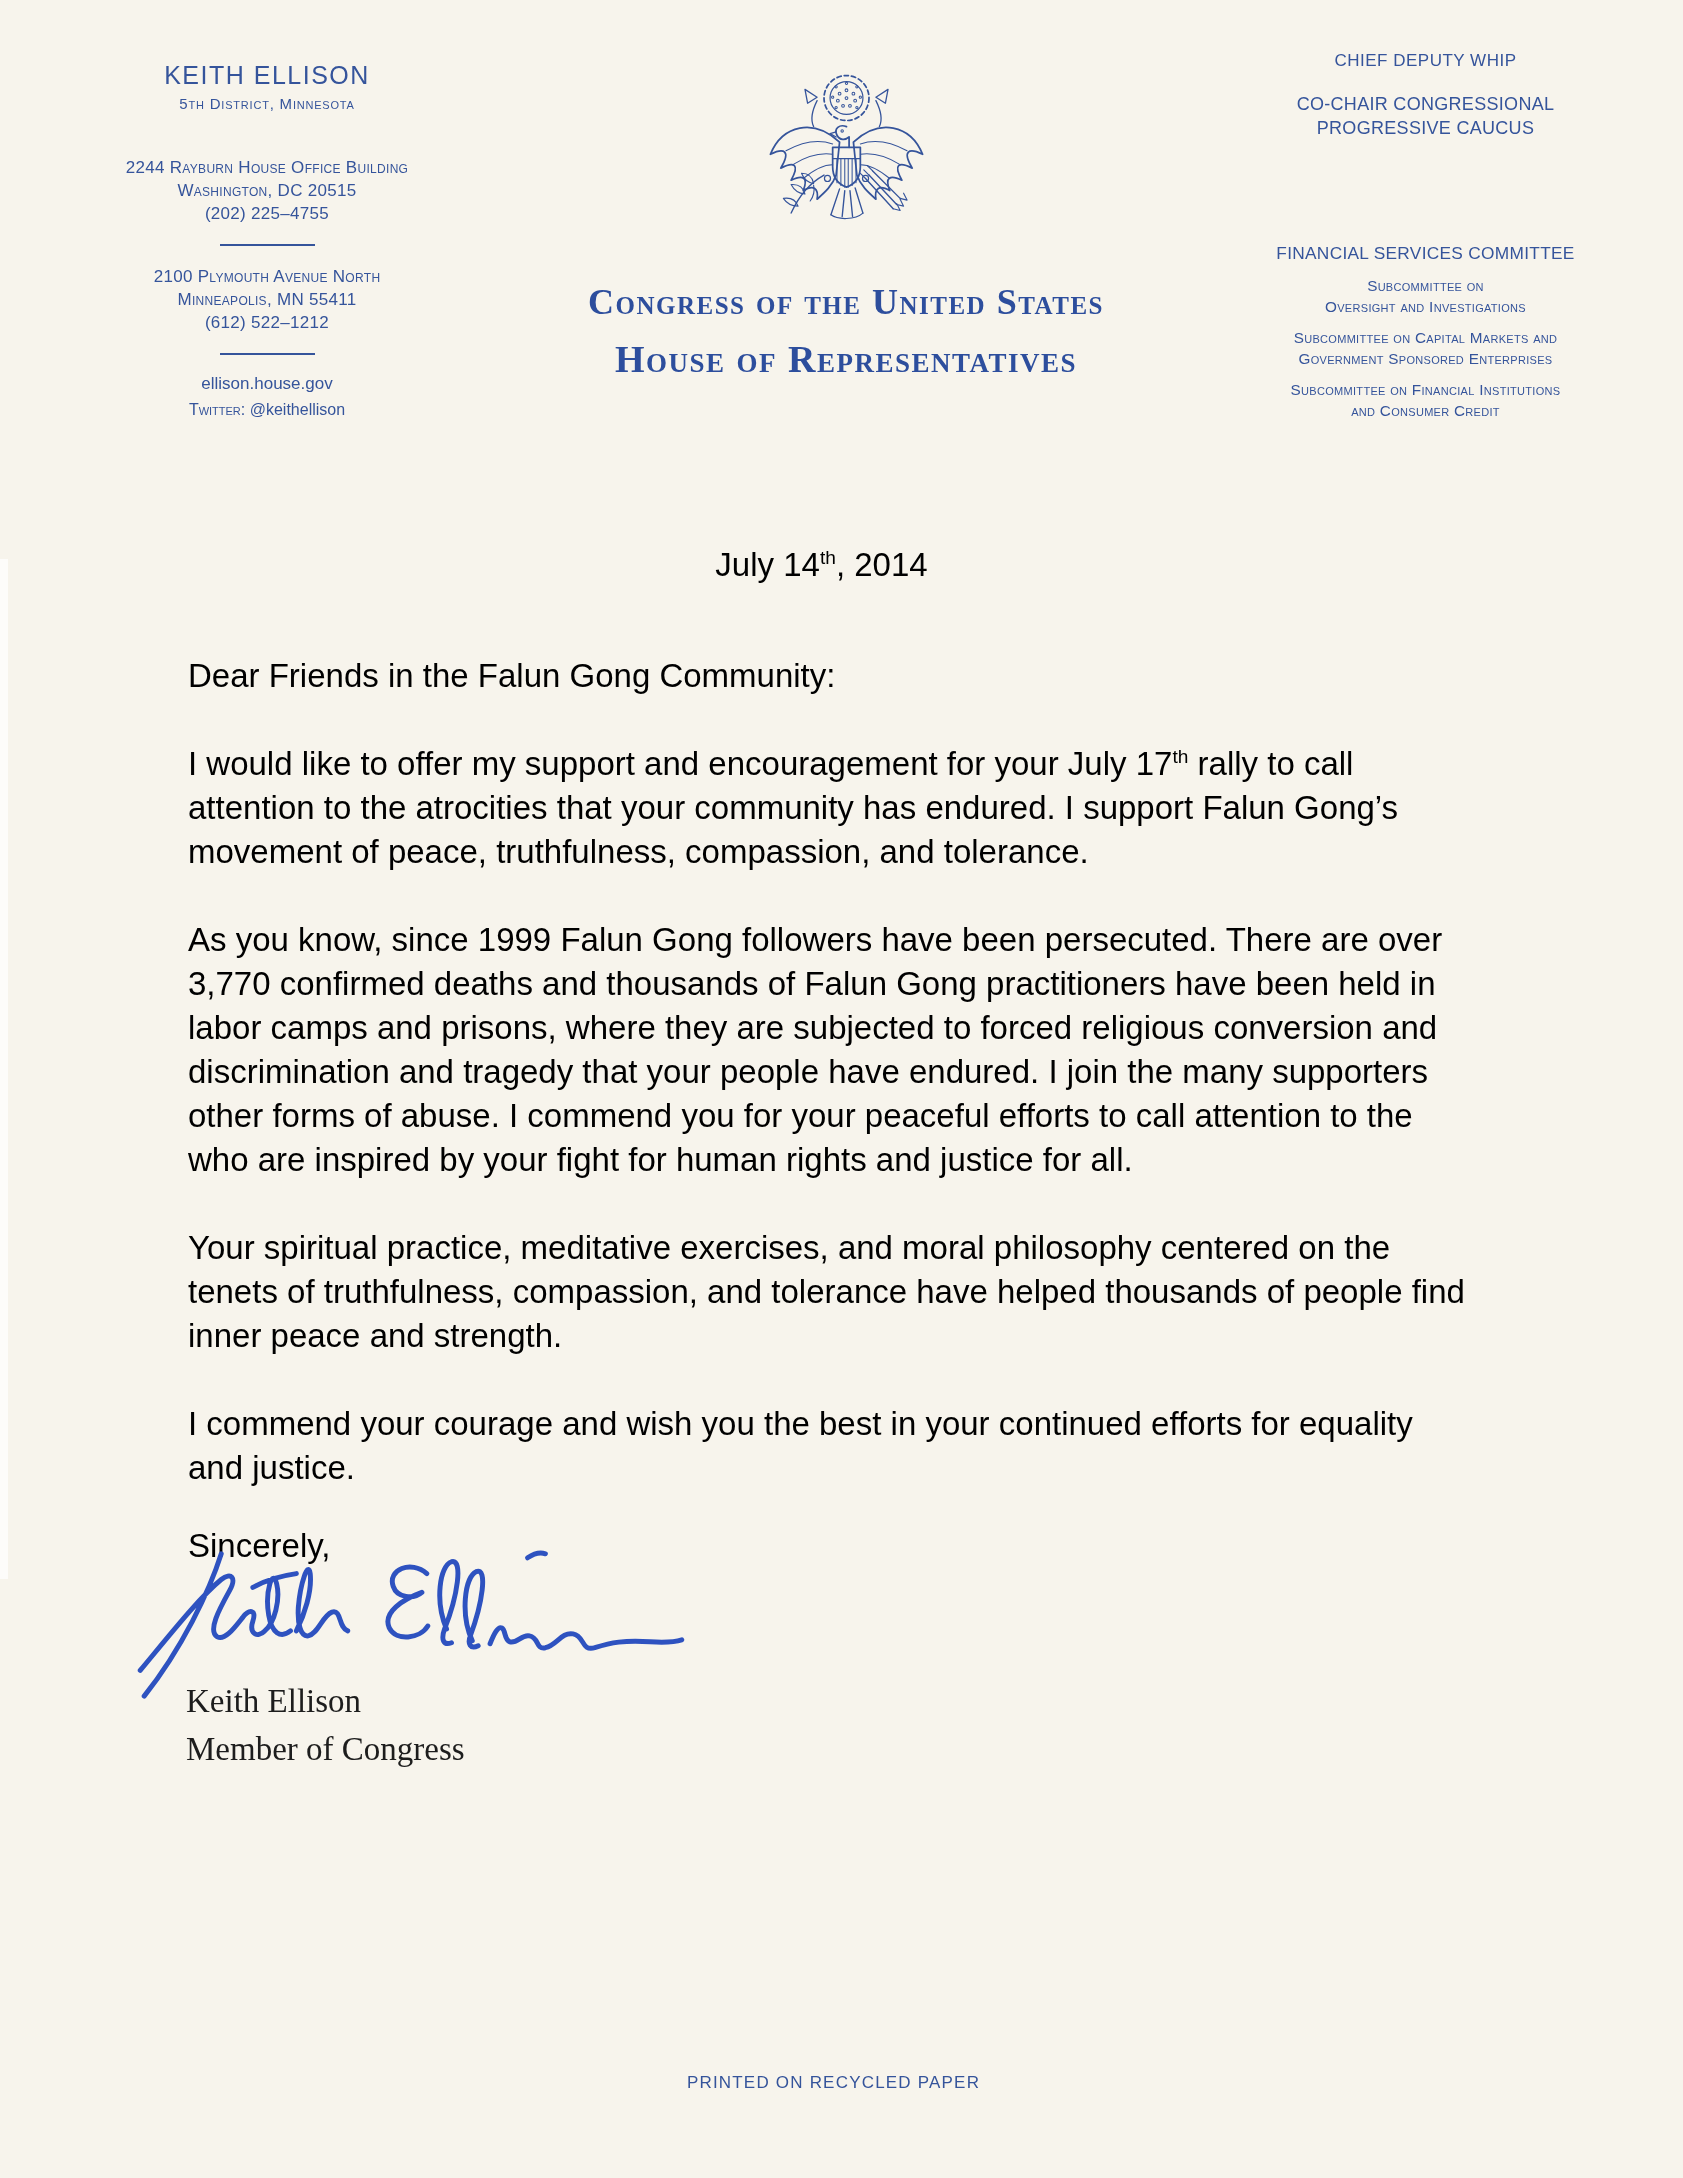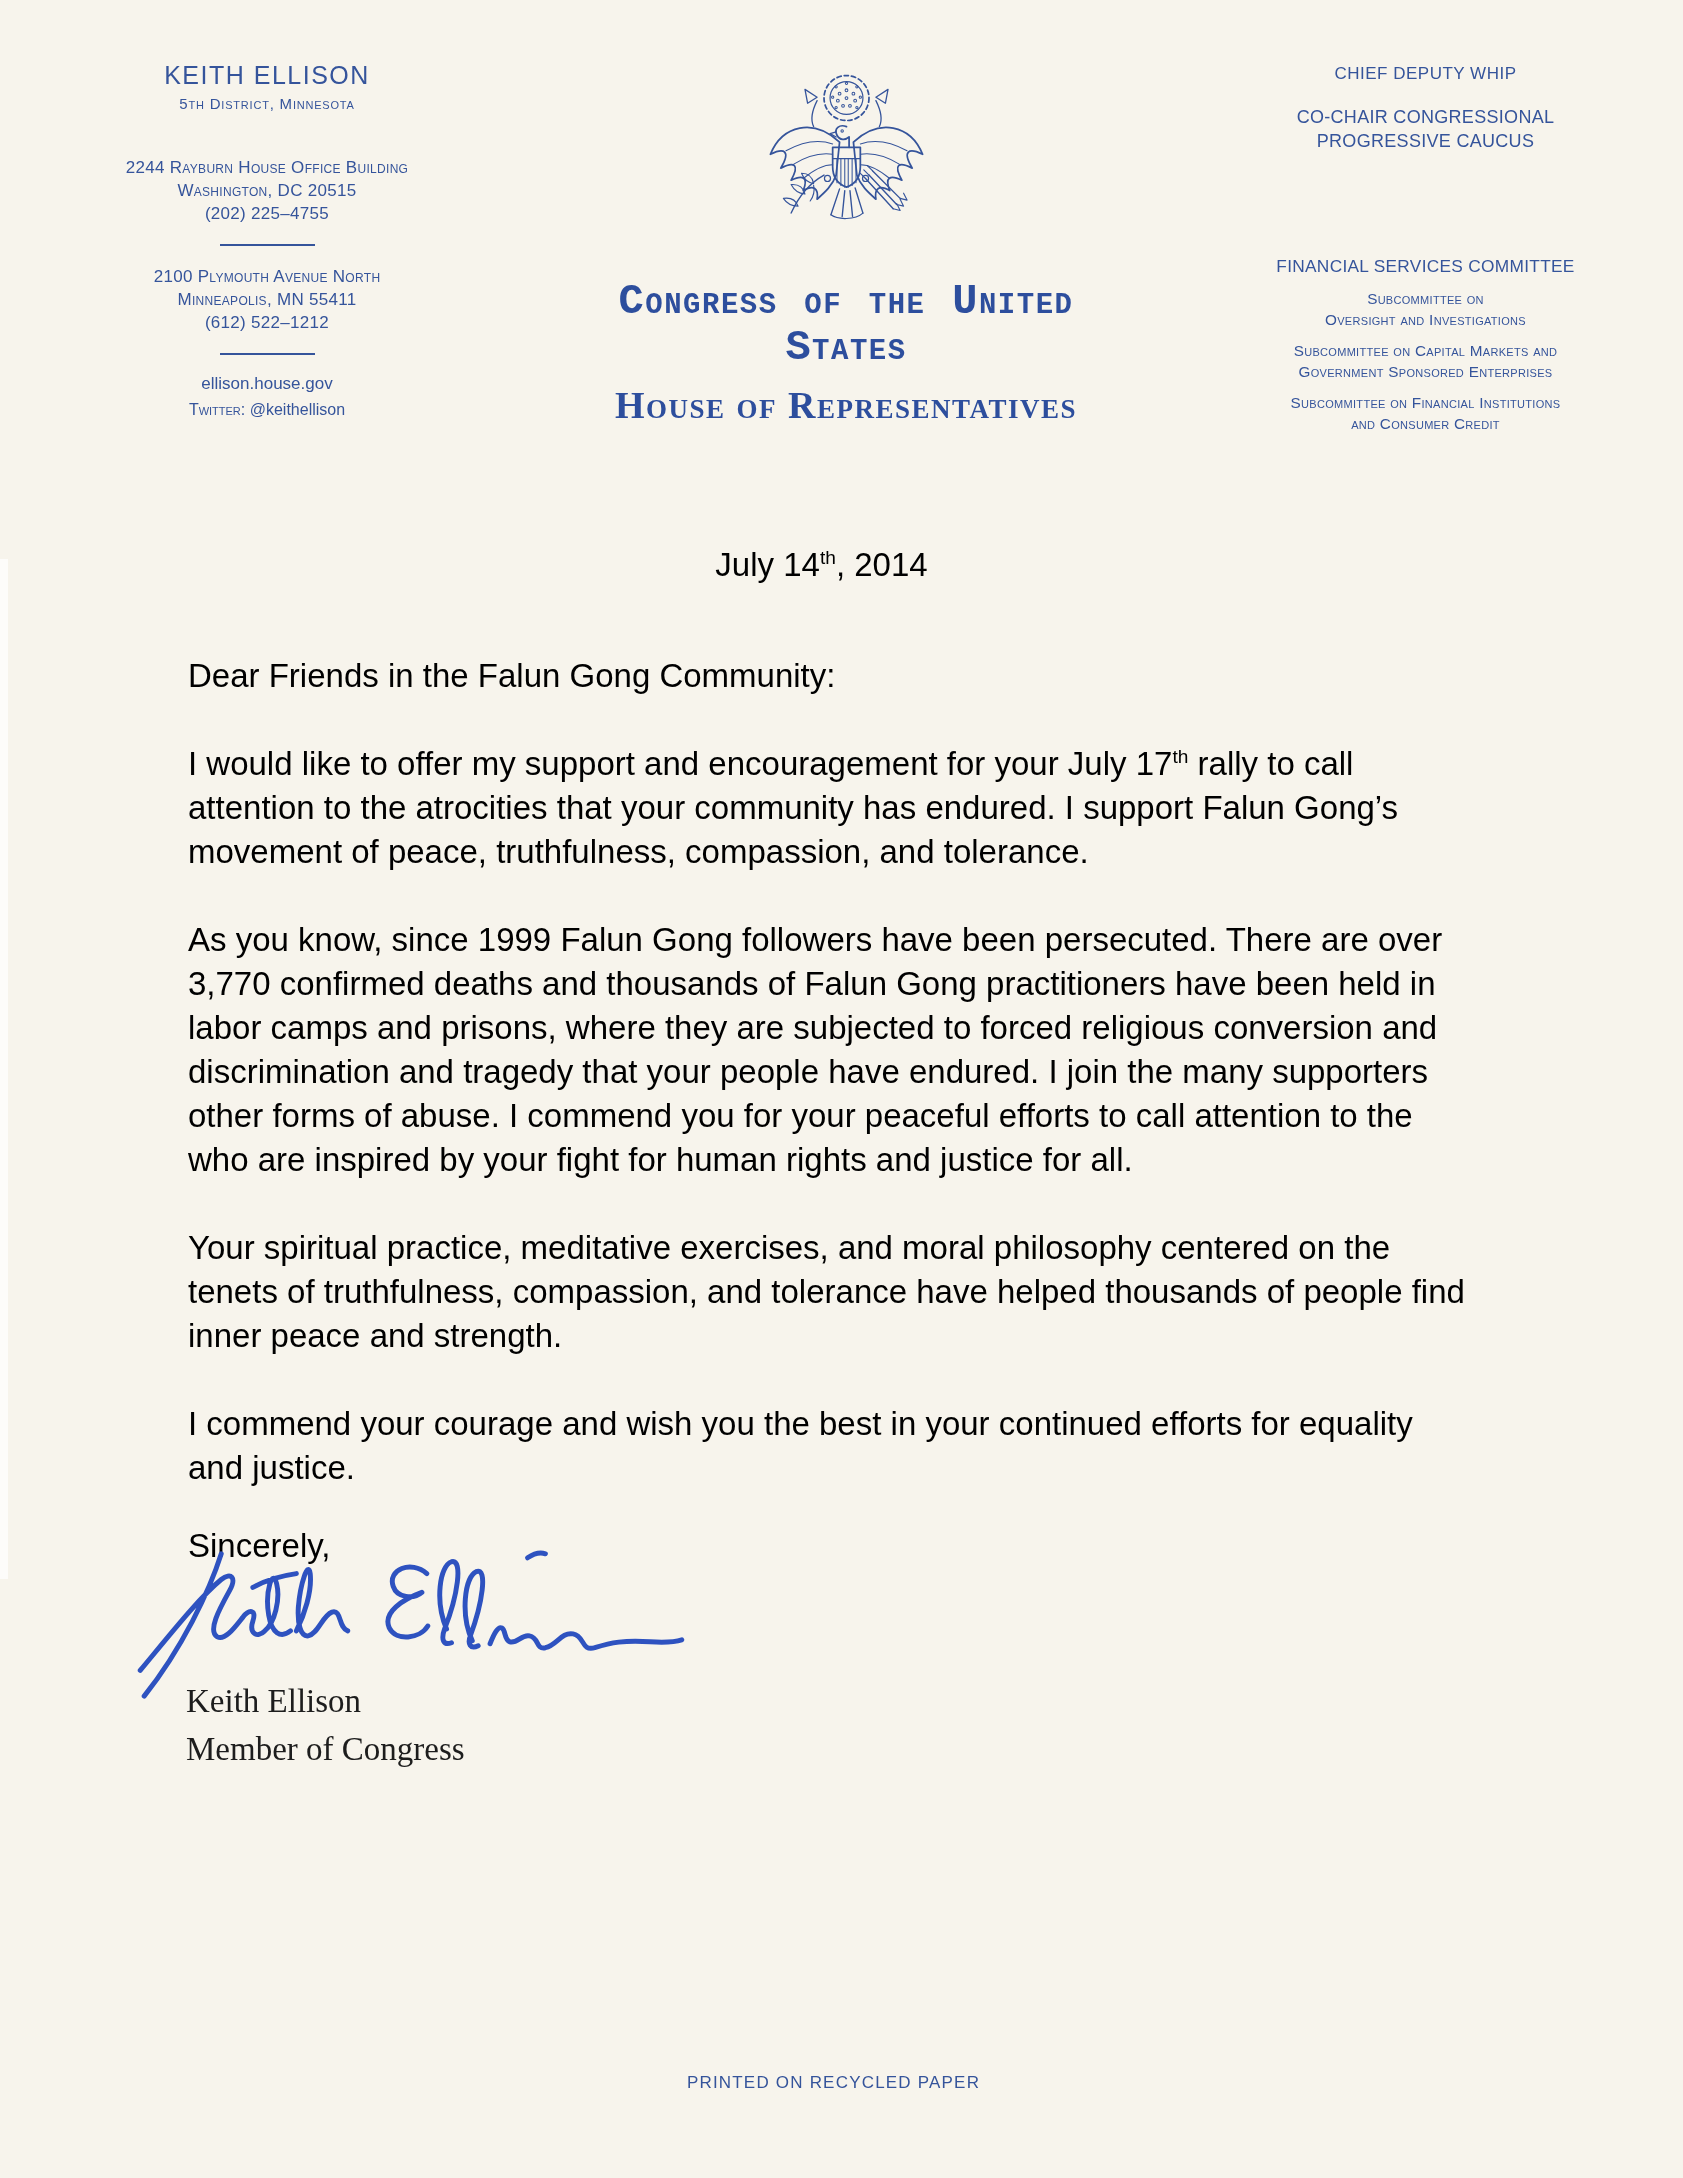--- a/index.html
+++ b/index.html
@@ -26,31 +26,31 @@
   .lh-twitter{font-size:16px;margin-top:7px;}
   .lh-twitter .tw-label{font-variant:small-caps;}
 
   
   .lh-center{
     position:absolute;left:549px;top:57px;width:594px;
     text-align:center;color:#2d4e9d;
   }
   .seal{display:block;margin:14px auto 0 auto;}
   .title1{
-    font-family:Liberation Mono, monospace;font-variant:small-caps;font-weight:bold;
-    font-size:42px;letter-spacing:1.5px;margin-top:38px;line-height:46px;
+    font-family:Liberation Serif, serif;font-variant:small-caps;font-weight:bold;
+    font-size:36px;letter-spacing:1.5px;margin-top:38px;line-height:46px;
   }
   .title2{
     font-family:"Liberation Serif", serif;font-variant:small-caps;font-weight:bold;
     font-size:38px;letter-spacing:1.5px;margin-top:13px;line-height:42px;
   }
 
   
   .lh-right{
-    position:absolute;left:1193px;top:63px;width:465px;
+    position:absolute;left:1193px;top:50px;width:465px;
     text-align:center;color:#35549b;
   }
   .role1{font-size:17px;letter-spacing:0.5px;line-height:22px;}
   .role2{font-size:18px;letter-spacing:0.3px;margin-top:20px;line-height:24px;}
   .committee{font-size:17.3px;letter-spacing:0.3px;margin-top:101px;line-height:24px;}
   .sub{font-size:15.3px;font-variant:small-caps;line-height:21px;margin-top:10px;letter-spacing:0.3px;}
 
   
   .body-block{
     position:absolute;left:188px;top:543px;width:1267px;

